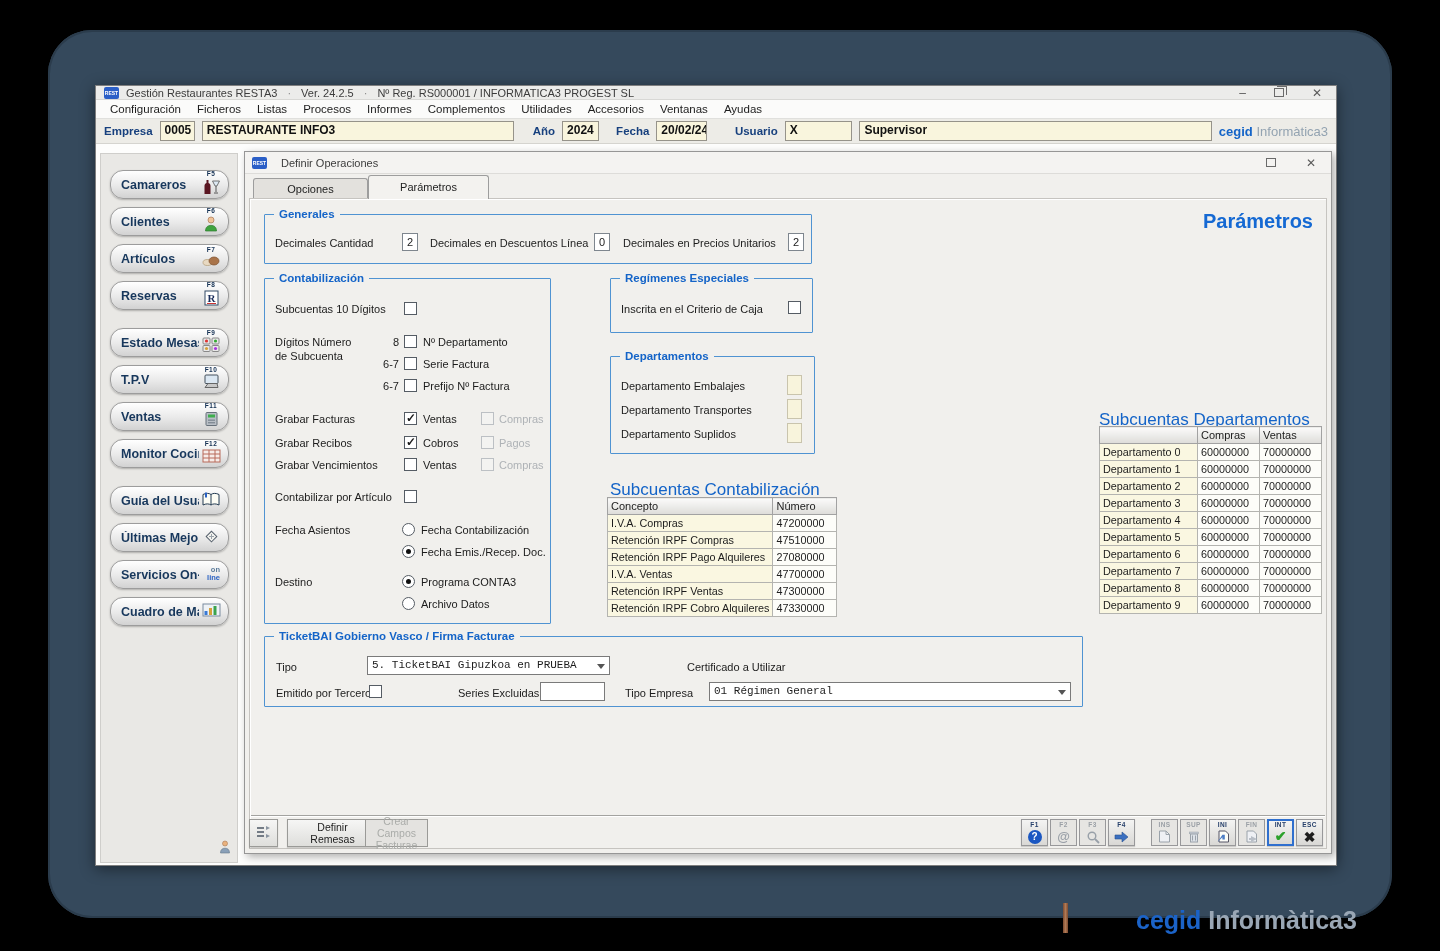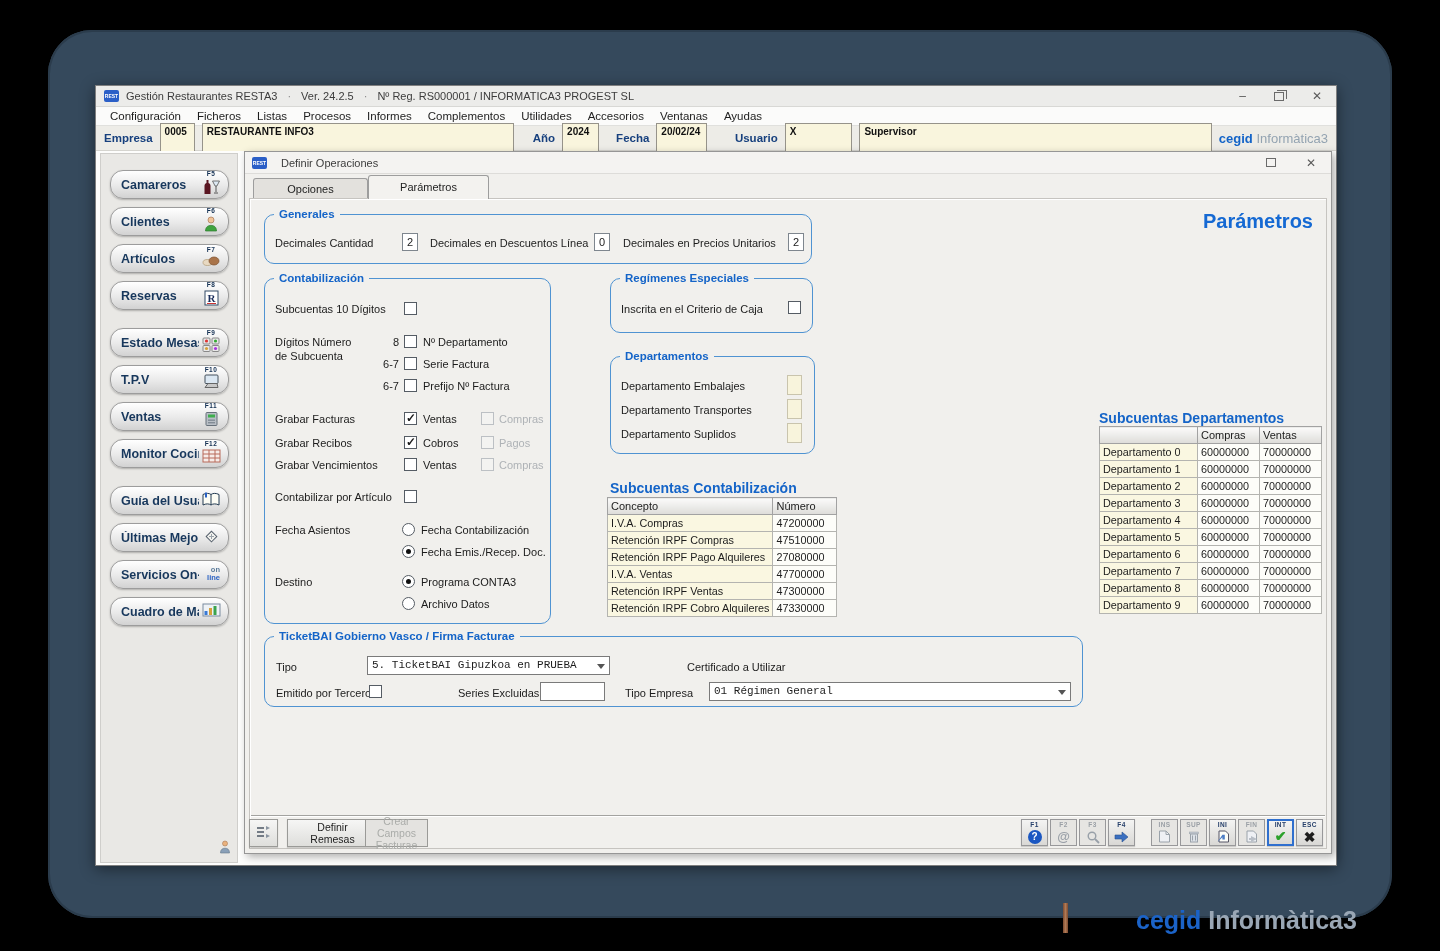--- a/index.html
+++ b/index.html
@@ -1,32 +1,32 @@
 <!DOCTYPE html>
 <html><head>
 <meta charset="utf-8">
 <style>
   *{box-sizing:border-box;margin:0;padding:0}
   html,body{width:1440px;height:951px;background:#000;font-family:"Liberation Sans",sans-serif;position:relative;overflow:hidden}
   .bezel{position:absolute;left:48px;top:30px;width:1344px;height:888px;background:#35495c;border-radius:44px;box-shadow:inset 0 0 0 2px #2b3c4c}
   
   .window{position:absolute;left:95px;top:85px;width:1242px;height:781px;background:#fdfdfc;border:1px solid #7f7f7f;box-shadow:0 3px 14px rgba(0,0,0,.45)}
-  .titlebar{height:21px;background:#ececea;display:flex;align-items:center;padding:2px 8px;border-bottom:1px solid #d8d8d5}
+  .titlebar{height:14px;background:#ececea;display:flex;align-items:center;padding:2px 8px;border-bottom:1px solid #d8d8d5}
   .appicon{width:15px;height:12px;background:#2b5fc7;border-radius:2px;color:#fff;font-size:5px;font-weight:bold;display:flex;align-items:center;justify-content:center;margin-right:7px;flex:none}
   .titlebar .ttl{font-size:11px;color:#3c3c3c}
   .titlebar .sep{color:#8a8a8a;margin:0 10px;font-size:11px}
   .wincontrols{margin-left:auto;display:flex;align-items:center;gap:28px;padding-right:6px}
   .wc{color:#5a5a5a;font-size:12px;line-height:12px;cursor:default}
   .wc.box{width:10px;height:9px;border:1px solid #6a6a6a;position:relative;background:transparent}
   .wc.box::before{content:"";position:absolute;left:2px;top:-3px;width:9px;height:8px;border:1px solid #6a6a6a;border-bottom:none;border-left:none}
   .menubar{height:19px;background:#fbfbfa;display:flex;align-items:center;padding:0 6px;border-bottom:1px solid #e0e0dd}
   .menu-item{font-size:11.5px;color:#1d1d1d;padding:0 8px;cursor:default}
   .companybar{height:25px;background:#edece7;display:flex;align-items:center;padding:0 8px;border-bottom:1px solid #d5d4cf;gap:7px}
   .clabel{font-size:11.5px;font-weight:bold;color:#17407e}
-  .cbox{height:31px;background:#f9f5dd;border:1px solid #96938a;font-size:10px;font-weight:bold;color:#111;line-height:16px;padding:0 4px;overflow:hidden;white-space:nowrap}
+  .cbox{height:20px;background:#f9f5dd;border:1px solid #96938a;font-size:12px;font-weight:bold;color:#111;line-height:16px;padding:0 4px;overflow:hidden;white-space:nowrap}
   .brand{margin-left:auto;font-size:13px;white-space:nowrap}
   .brand b{color:#1464c8;font-weight:bold}
   .brand span{color:#93a3b1}
   .workspace{position:absolute;left:0;top:65px;right:0;bottom:0;background:#fdfdfc}
   
   .sidebar{position:absolute;left:4px;top:2px;width:138px;bottom:2px;background:#e9e8e5;border:1px solid #cfcecb;padding-top:16px}
   .sb-btn{height:29px;margin:0 8px 8px 9px;border:1px solid #9c9c9c;border-radius:13px;background:linear-gradient(#ffffff,#e9e9e9 55%,#d2d2d2);display:flex;align-items:center;padding:0 5px 0 10px;box-shadow:0 1px 2px rgba(0,0,0,.25);cursor:pointer}
   .sb-btn.gap{margin-top:18px}
   .sb-label{font-size:12.5px;font-weight:bold;color:#17375c;white-space:nowrap;overflow:hidden;flex:1}
   .sb-iconcol{width:24px;flex:none;display:flex;flex-direction:column;align-items:center;justify-content:center;line-height:1}
@@ -37,32 +37,32 @@
   .pencil{position:absolute;left:967px;top:752px;width:5px;height:30px;background:linear-gradient(90deg,#7c4a30,#b07a55,#7c4a30)}
   
   .dialog{position:absolute;left:148px;top:65px;width:1088px;height:703px;background:#f1f0ed;border:1px solid #969696;box-shadow:3px 3px 8px rgba(0,0,0,.3);z-index:10;font-size:11px;color:#1c1c1c}
   .dlg-titlebar{height:22px;background:#f4f3f1;border-bottom:1px solid #dddcd9;display:flex;align-items:center;padding:0 7px}
   .dlg-titlebar .ttl{font-size:11px;color:#3c3c3c;margin-left:7px}
   .dlg-controls{margin-left:auto;display:flex;gap:30px;align-items:center;padding-right:8px}
   .panel{position:absolute;left:4px;right:4px;top:46px;bottom:4px;background:#f1f0ed;border:1px solid #c6c4c0;box-shadow:inset 1px 1px 0 #fff}
   .tab{position:absolute;top:26px;height:20px;background:#e3e1dd;border:1px solid #9d9d9d;border-bottom:none;border-radius:3px 3px 0 0;text-align:center;font-size:11px;line-height:20px;color:#222;z-index:2;cursor:pointer}
   .tab.active{top:23px;height:24px;background:#f3f2ef;z-index:4;line-height:22px}
   .pgtitle{position:absolute;top:58px;right:18px;font-size:20px;font-weight:bold;color:#1569d3;z-index:3}
-  .fs{position:absolute;border:1px solid #4f93d2;border-radius:10px;z-index:3}
+  .fs{position:absolute;border:1px solid #4f93d2;border-radius:1px;z-index:3}
   .fs .legend{position:absolute;top:-8px;left:9px;background:#f1f0ed;padding:0 5px;color:#1464c8;font-weight:bold;font-size:11.5px;line-height:14px}
   .albl{position:absolute;white-space:nowrap;color:#1c1c1c}
   .numbox{position:absolute;width:16px;height:18px;border:1px solid #7e868e;background:#fff;text-align:center;font-size:11px;line-height:16px}
   .cb{position:absolute;width:13px;height:13px;border:1px solid #555c64;background:#fff;cursor:pointer}
   .cb.checked::after{content:"✓";position:absolute;left:1px;top:-2px;font-size:12px;font-weight:bold;color:#1a1a1a}
   .cb.disabled{border-color:#bcc0c4;background:#f3f3f1;cursor:default}
   .albl.dis{color:#aeb2b6}
   .radio{position:absolute;width:13px;height:13px;border:1px solid #555c64;border-radius:50%;background:#fff;cursor:pointer}
   .radio.selected::after{content:"";position:absolute;left:3px;top:3px;width:5px;height:5px;border-radius:50%;background:#101010}
   .creambox{position:absolute;width:15px;height:20px;background:#f8f4dc;border:1px solid #c9c4ad;cursor:text}
-  .tbl-title{position:absolute;color:#1464c8;font-weight:bold;font-size:14px;z-index:3}
+  .tbl-title{position:absolute;color:#1464c8;font-weight:normal;font-size:17px;z-index:3}
   table.grid{position:absolute;border-collapse:collapse;background:#fff;z-index:3;border:1px solid #5d8fc4}
   table.grid th{background:linear-gradient(#fbfbfa,#dddcd9);border:1px solid #a2a2a2;font-weight:normal;font-size:11px;text-align:left;padding:1px 3px;height:17px}
   table.grid td{border:1px solid #b4b4b0;font-size:10.8px;padding:0 3px;height:17px;white-space:nowrap}
   table.grid td.name{background:#faf7e1}
   table.grid td.val{background:#fdfdf9}
   .dd{position:absolute;height:19px;background:#fff;border:1px solid #7a7a7a;font-family:"Liberation Mono",monospace;font-size:11px;line-height:17px;padding:0 16px 0 4px;overflow:hidden;white-space:nowrap;cursor:pointer}
   .dd::after{content:"";position:absolute;right:4px;top:7px;border-left:4px solid transparent;border-right:4px solid transparent;border-top:5px solid #555}
   .txtinput{position:absolute;height:19px;background:#fff;border:1px solid #7a7a7a;font-size:11px;padding:0 3px;font-family:"Liberation Sans",sans-serif}
   .tb-sep{position:absolute;left:6px;right:6px;top:663px;border-top:1px solid #a3a3a0;border-bottom:1px solid #fff;z-index:3}
   .tbtn{position:absolute;top:667px;height:28px;border:1px solid #9a9a97;background:linear-gradient(#f6f6f5,#dededb);font-size:10.5px;line-height:12px;text-align:center;color:#1c1c1c;z-index:3;display:flex;flex-direction:column;justify-content:center;cursor:pointer;box-shadow:0 1px 1px rgba(0,0,0,.15)}

